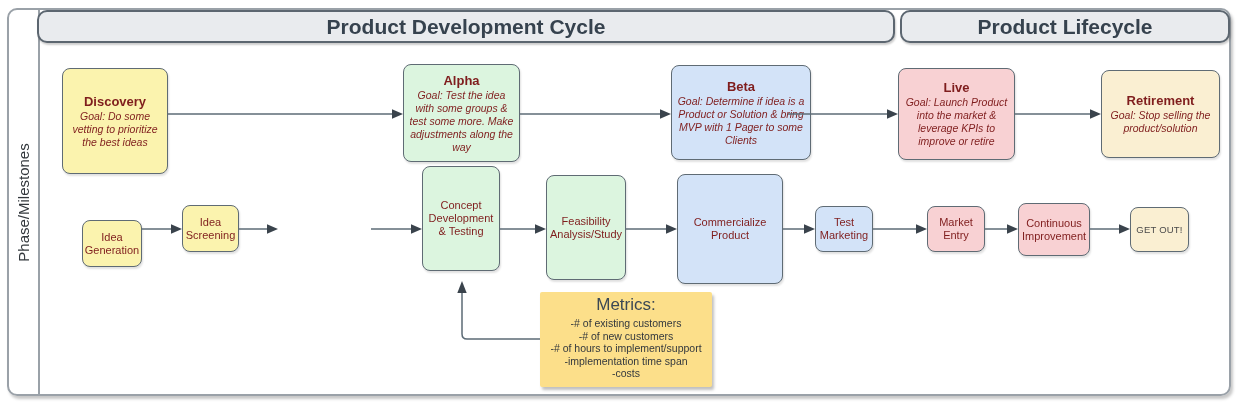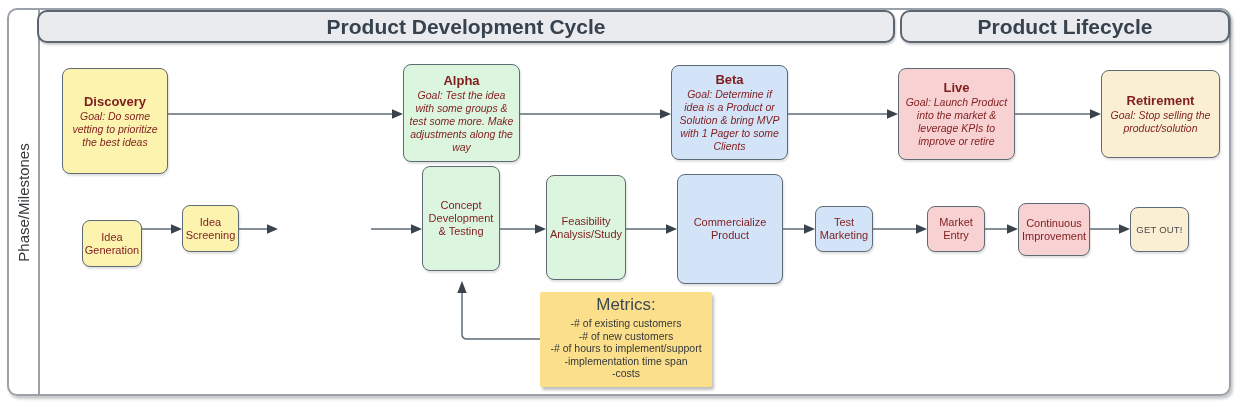--- a/index.html
+++ b/index.html
@@ -60,21 +60,21 @@
   </div>
 
   <div class="node" style="left: 62px; top: 68px; width: 106px; height: 106px; background-color: rgb(251, 243, 174);">
     <div class="node-title">Discovery</div>
     <div class="node-goal">Goal: Do some vetting to prioritize the best ideas</div>
   </div>
   <div class="node" style="left: 403px; top: 64px; width: 117px; height: 98px; background-color: rgb(220, 245, 223);">
     <div class="node-title">Alpha</div>
     <div class="node-goal">Goal: Test the idea with some groups &amp; test some more. Make adjustments along the way</div>
   </div>
-  <div class="node" style="left: 671px; top: 65px; width: 117px; height: 95px; background-color: rgb(211, 227, 248);">
+  <div class="node" style="left: 671px; top: 65px; width: 140px; height: 95px; background-color: rgb(211, 227, 248);">
     <div class="node-title">Beta</div>
     <div class="node-goal">Goal: Determine if idea is a Product or Solution &amp; bring MVP with 1 Pager to some Clients</div>
   </div>
   <div class="node" style="left: 898px; top: 68px; width: 117px; height: 92px; background-color: rgb(248, 209, 211);">
     <div class="node-title">Live</div>
     <div class="node-goal">Goal: Launch Product into the market &amp; leverage KPIs to improve or retire</div>
   </div>
   <div class="node" style="left: 1101px; top: 70px; width: 119px; height: 88px; background-color: rgb(250, 239, 210);">
     <div class="node-title">Retirement</div>
     <div class="node-goal">Goal: Stop selling the product/solution</div>

